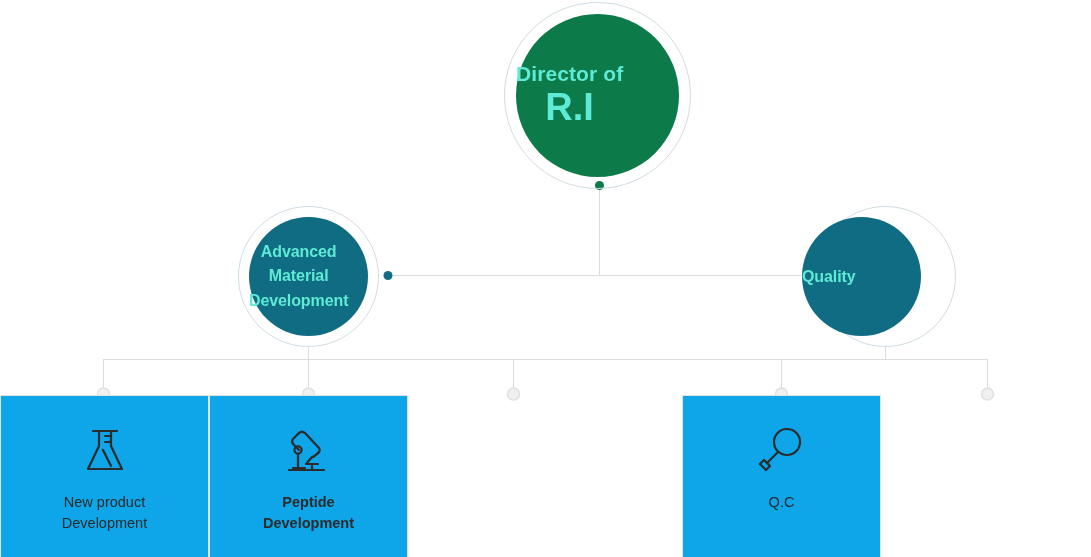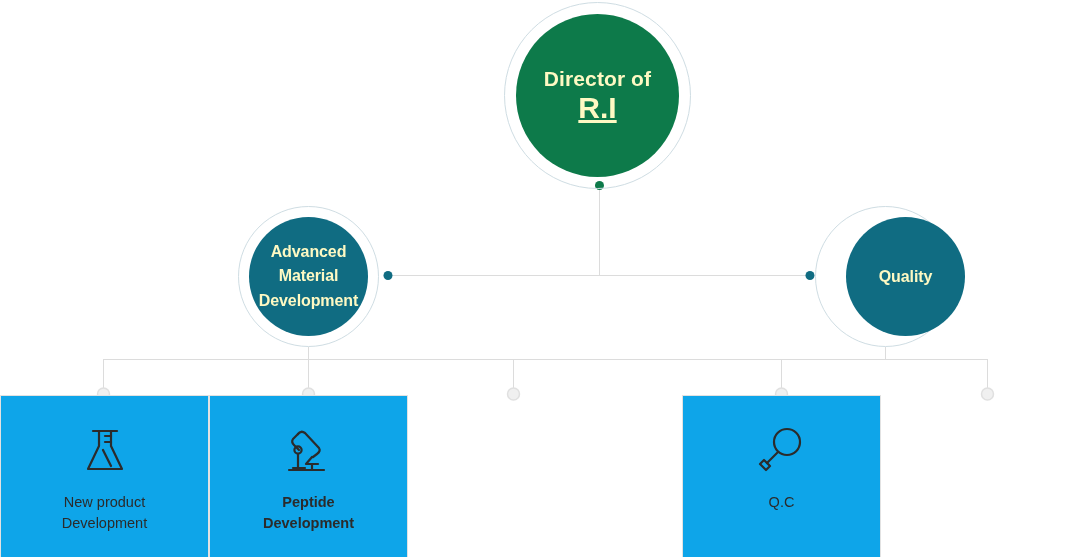--- a/index.html
+++ b/index.html
@@ -23,23 +23,23 @@
     height: 557px;
     pointer-events: none;
   }
 
   
   .node-circle {
     position: absolute;
     border-radius: 50%;
     display: flex;
     align-items: center;
-    justify-content: center;
+    justify-content: flex-start;
     text-align: center;
-    color: #fef9c3;
+    color: #5eead4;
     box-sizing: border-box;
   }
   .ring {
     position: absolute;
     border-radius: 50%;
     border: 1px solid #cfdde3;
     box-sizing: border-box;
     background: transparent;
   }
   .node-director {
@@ -55,25 +55,24 @@
     width: 187px;
     height: 187px;
   }
   .director-line1 {
     font-size: 21px;
     font-weight: 600;
     letter-spacing: .1px;
     line-height: 1.12;
   }
   .director-line2 {
-    font-size: 30px;
+    font-size: 38px;
     font-weight: 600;
     line-height: 1.1;
     margin-top: 1px;
-    text-decoration: underline;
   }
 
   .node-amd {
     left: 249px;
     top: 217px;
     width: 119px;
     height: 119px;
     background: #106c82;
   }
   .ring-amd {
@@ -83,21 +82,21 @@
     height: 141px;
   }
   .amd-text {
     font-size: 16px;
     font-weight: 600;
     line-height: 1.52;
     letter-spacing: -.1px;
   }
 
   .node-quality {
-    left: 846px;
+    left: 802px;
     top: 217px;
     width: 119px;
     height: 119px;
     background: #106c82;
   }
   .ring-quality {
     left: 815px;
     top: 206px;
     width: 141px;
     height: 141px;

